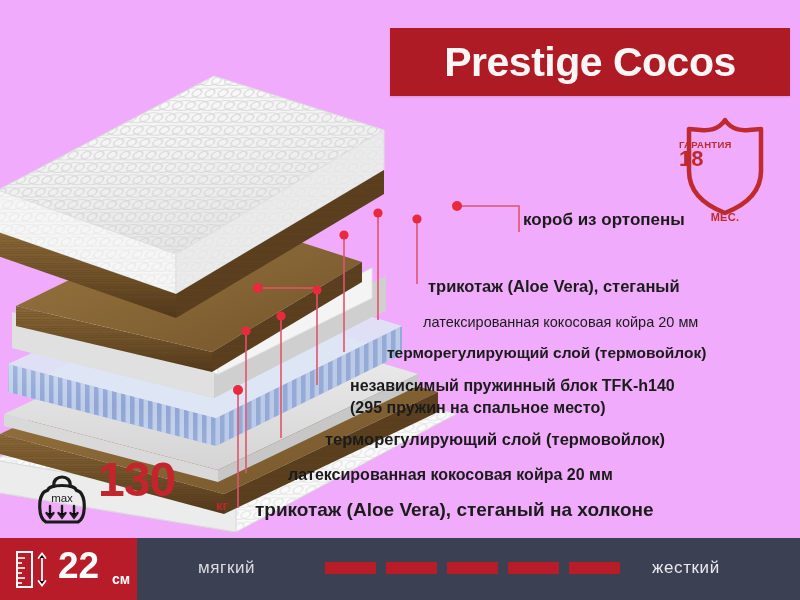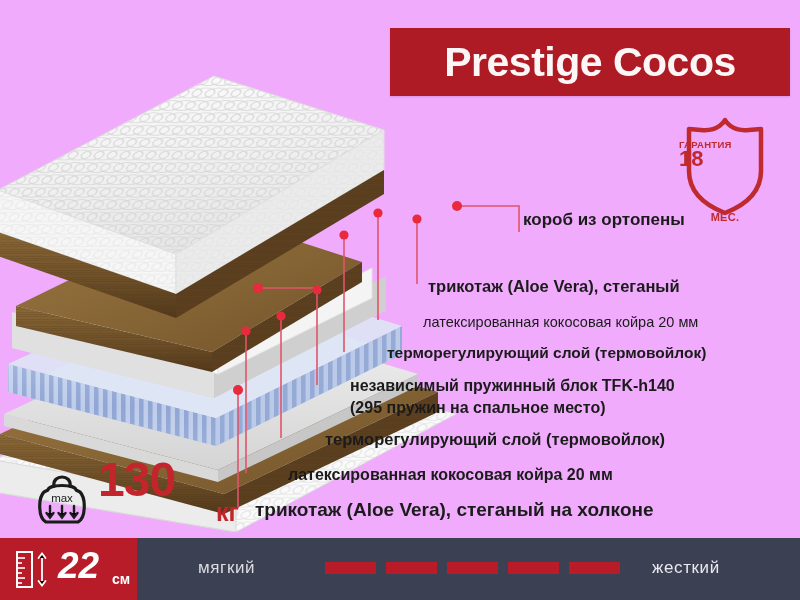--- a/index.html
+++ b/index.html
@@ -62,34 +62,34 @@
 
   
   .maxweight{position:absolute;left:34px;top:462px;height:70px;}
   .kettle{position:absolute;left:0;top:4px;width:56px;height:62px;}
   .kettle svg{display:block;}
   .mw-num{
     position:absolute;left:64px;top:-6px;font-size:48px;font-weight:bold;
     color:#C2252C;line-height:1;letter-spacing:-1px;
   }
   .mw-unit{
-    position:absolute;left:182px;top:36px;font-size:25px;font-weight:bold;
+    position:absolute;left:182px;top:36px;font-size:13px;font-weight:bold;
     color:#C2252C;
   }
 
   
   .bottombar{position:absolute;left:0;top:538px;width:800px;height:62px;background:#3C4053;}
   .height-panel{
     position:absolute;left:0;top:0;width:137px;height:62px;background:#B81C28;
   }
   .ruler-icon{position:absolute;left:14px;top:12px;width:44px;height:39px;}
   .ruler-icon svg{display:block;}
   .h-num{
     position:absolute;left:58px;top:9px;font-size:37px;font-weight:bold;
-    color:#fff;line-height:1;font-style:italic;
+    color:#fff;line-height:1;
   }
   .h-unit{
     position:absolute;left:112px;top:33px;font-size:14px;font-weight:bold;color:#fff;
   }
   .soft-text{
     position:absolute;left:198px;top:20px;font-size:17px;color:#dcdce2;
     letter-spacing:.6px;
   }
   .hard-text{
     position:absolute;left:652px;top:20px;font-size:17px;color:#e9e9ee;

